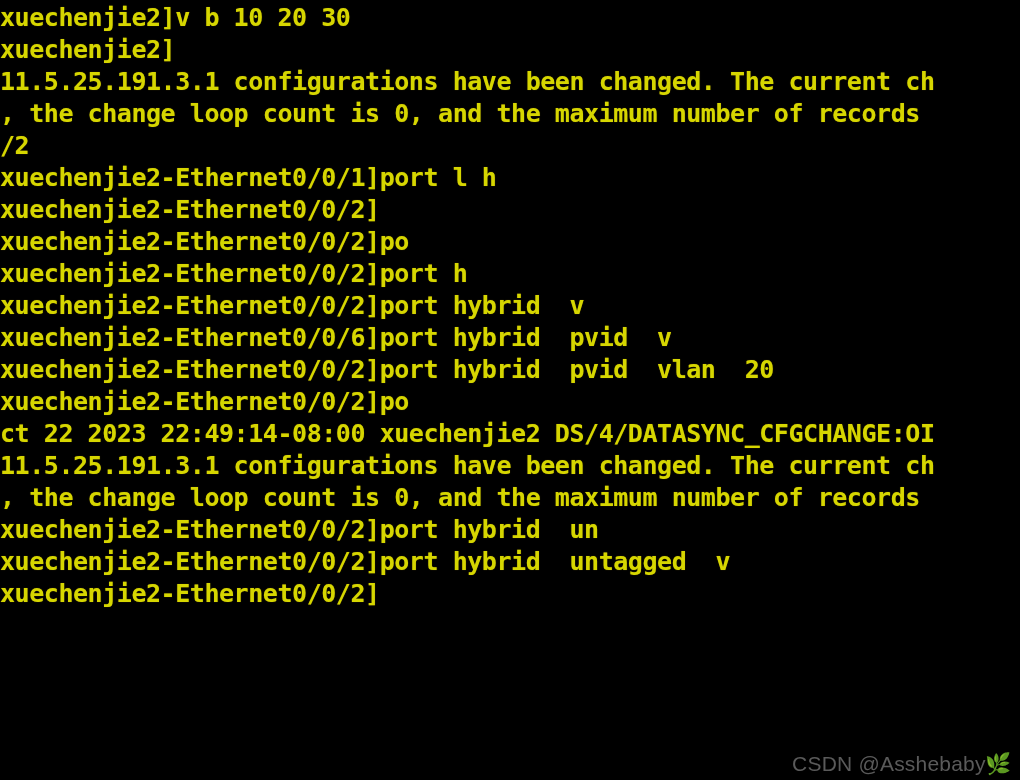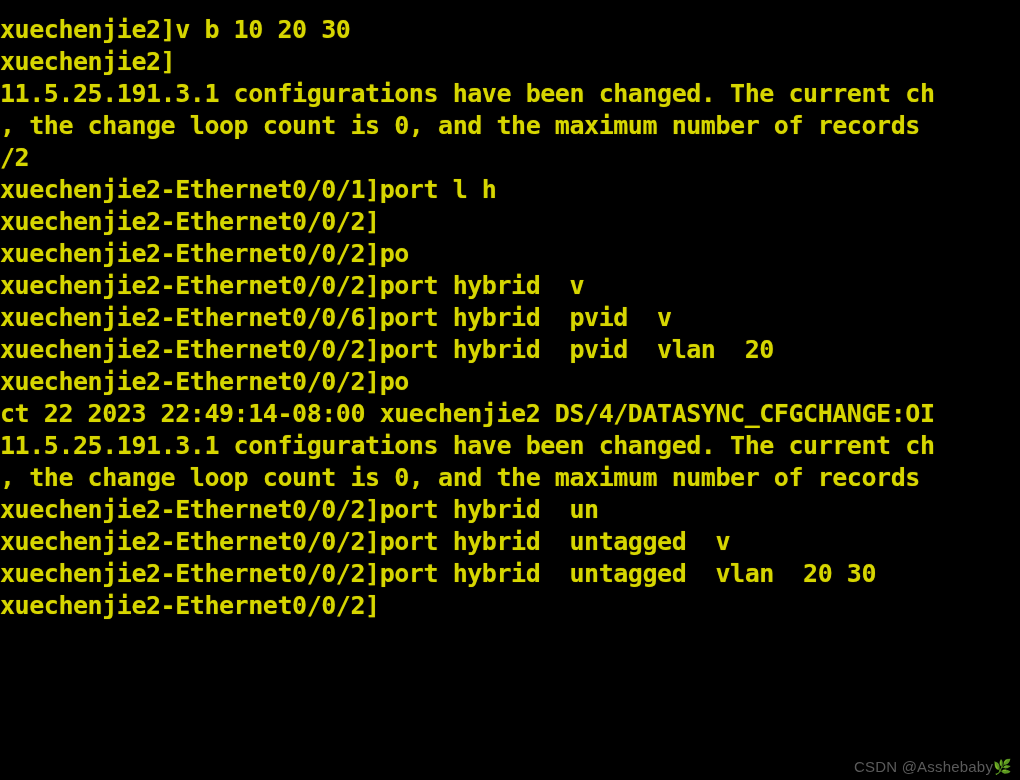--- a/index.html
+++ b/index.html
@@ -17,21 +17,21 @@
   #terminal {
     position: relative;
     width: 1020px;
     height: 780px;
     background: #000000;
     overflow: hidden;
   }
   #screen {
     position: absolute;
     left: 0;
-    top: 12px;
+    top: 0;
     width: 1020px;
     padding-top: 2px;
     box-sizing: border-box;
   }
   .term-line {
     display: block;
     white-space: pre;
     font-family: "DejaVu Sans Mono", "Liberation Mono", monospace;
     font-size: 25px;
     line-height: 32px;
@@ -41,45 +41,45 @@
     color: #d6d600;
     text-shadow: 0 0 1px rgba(180,150,0,0.55);
     overflow: hidden;
   }
   #watermark {
     position: absolute;
     right: 8px;
     bottom: 4px;
     color: #5a5a5a;
     font-family: "Liberation Sans", "DejaVu Sans", sans-serif;
-    font-size: 15px;
+    font-size: 21px;
     letter-spacing: 0.2px;
     white-space: pre;
     user-select: none;
   }
 </style>
 </head>
 <body>
 
 <div id="terminal">
   <div id="screen">
       <div class="term-line">xuechenjie2]v b 10 20 30</div>
       <div class="term-line">xuechenjie2]</div>
       <div class="term-line">11.5.25.191.3.1 configurations have been changed. The current ch</div>
       <div class="term-line">, the change loop count is 0, and the maximum number of records</div>
       <div class="term-line">/2</div>
       <div class="term-line">xuechenjie2-Ethernet0/0/1]port l h</div>
       <div class="term-line">xuechenjie2-Ethernet0/0/2]</div>
       <div class="term-line">xuechenjie2-Ethernet0/0/2]po</div>
+      <div class="term-line">xuechenjie2-Ethernet0/0/2]port h</div>
       <div class="term-line">xuechenjie2-Ethernet0/0/2]port hybrid  v</div>
       <div class="term-line">xuechenjie2-Ethernet0/0/6]port hybrid  pvid  v</div>
       <div class="term-line">xuechenjie2-Ethernet0/0/2]port hybrid  pvid  vlan  20</div>
       <div class="term-line">xuechenjie2-Ethernet0/0/2]po</div>
       <div class="term-line">ct 22 2023 22:49:14-08:00 xuechenjie2 DS/4/DATASYNC_CFGCHANGE:OI</div>
       <div class="term-line">11.5.25.191.3.1 configurations have been changed. The current ch</div>
       <div class="term-line">, the change loop count is 0, and the maximum number of records</div>
       <div class="term-line">xuechenjie2-Ethernet0/0/2]port hybrid  un</div>
       <div class="term-line">xuechenjie2-Ethernet0/0/2]port hybrid  untagged  v</div>
-      <div class="term-line">xuechenjie2-Ethernet0/0/2]port hybrid  untagged  vlan  20 30</div>
       <div class="term-line">xuechenjie2-Ethernet0/0/2]</div>
     </div>
   <div id="watermark">CSDN @Asshebaby🌿</div>
 </div>
 
 </body></html>

